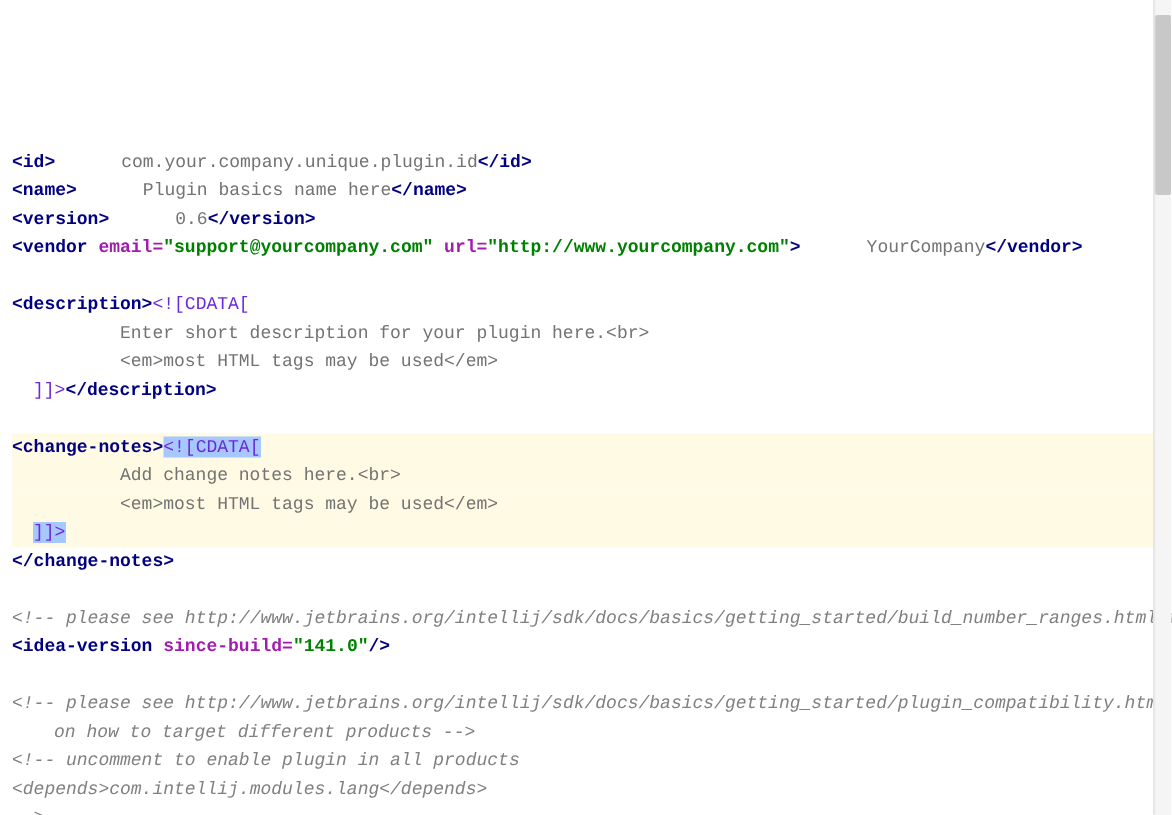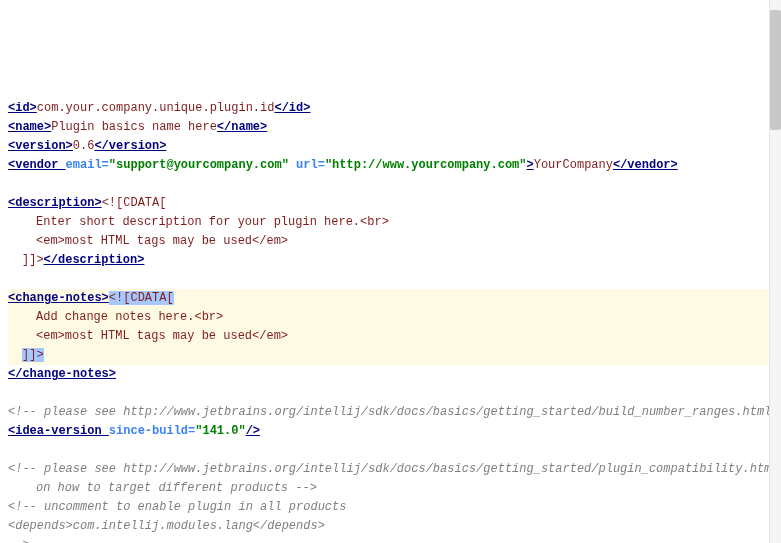--- a/index.html
+++ b/index.html
@@ -6,26 +6,26 @@
     margin: 0;
     padding: 4px 8px;
     font-family: "Consolas", "Courier New", monospace;
     font-size: 12px;
     line-height: 19px;
     background: #fff;
     color: #000;
     white-space: pre;
     overflow: hidden;
   }
-  .tag { color: #000080; font-weight: bold; text-decoration: underline; }
-  .attr { color: #3b82f6; font-weight: bold; }
+  .tag { color: #000080; font-weight: bold; }
+  .attr { color: #a21caf; font-weight: bold; }
   .attrval { color: #008000; font-weight: bold; }
-  .text { color: #7f1d1d; }
+  .text { color: #737373; margin-left: 44px; }
   .comment { color: #808080; font-style: italic; }
-  .cdata-open, .cdata-close { color: #7f1d1d; }
+  .cdata-open, .cdata-close { color: #6d28d9; }
   .hl-line { background: #fffae3; display: inline-block; width: 100%; }
   .sel { background: #a6c8ff; }
   .indent1 { padding-left: 28px; display: inline-block; }
   .indent05 { padding-left: 14px; display: inline-block; }
   .scroll { position: fixed; right: 0; top: 0; bottom: 0; width: 11px; background: #f5f5f5; border-left: 1px solid #e5e5e5; }
   .thumb { position: absolute; left: 0; right: 0; top: 10px; height: 120px; background: #c8c8c8; border-radius: 2px; }
 </style>
 </head>
 <body>
 

